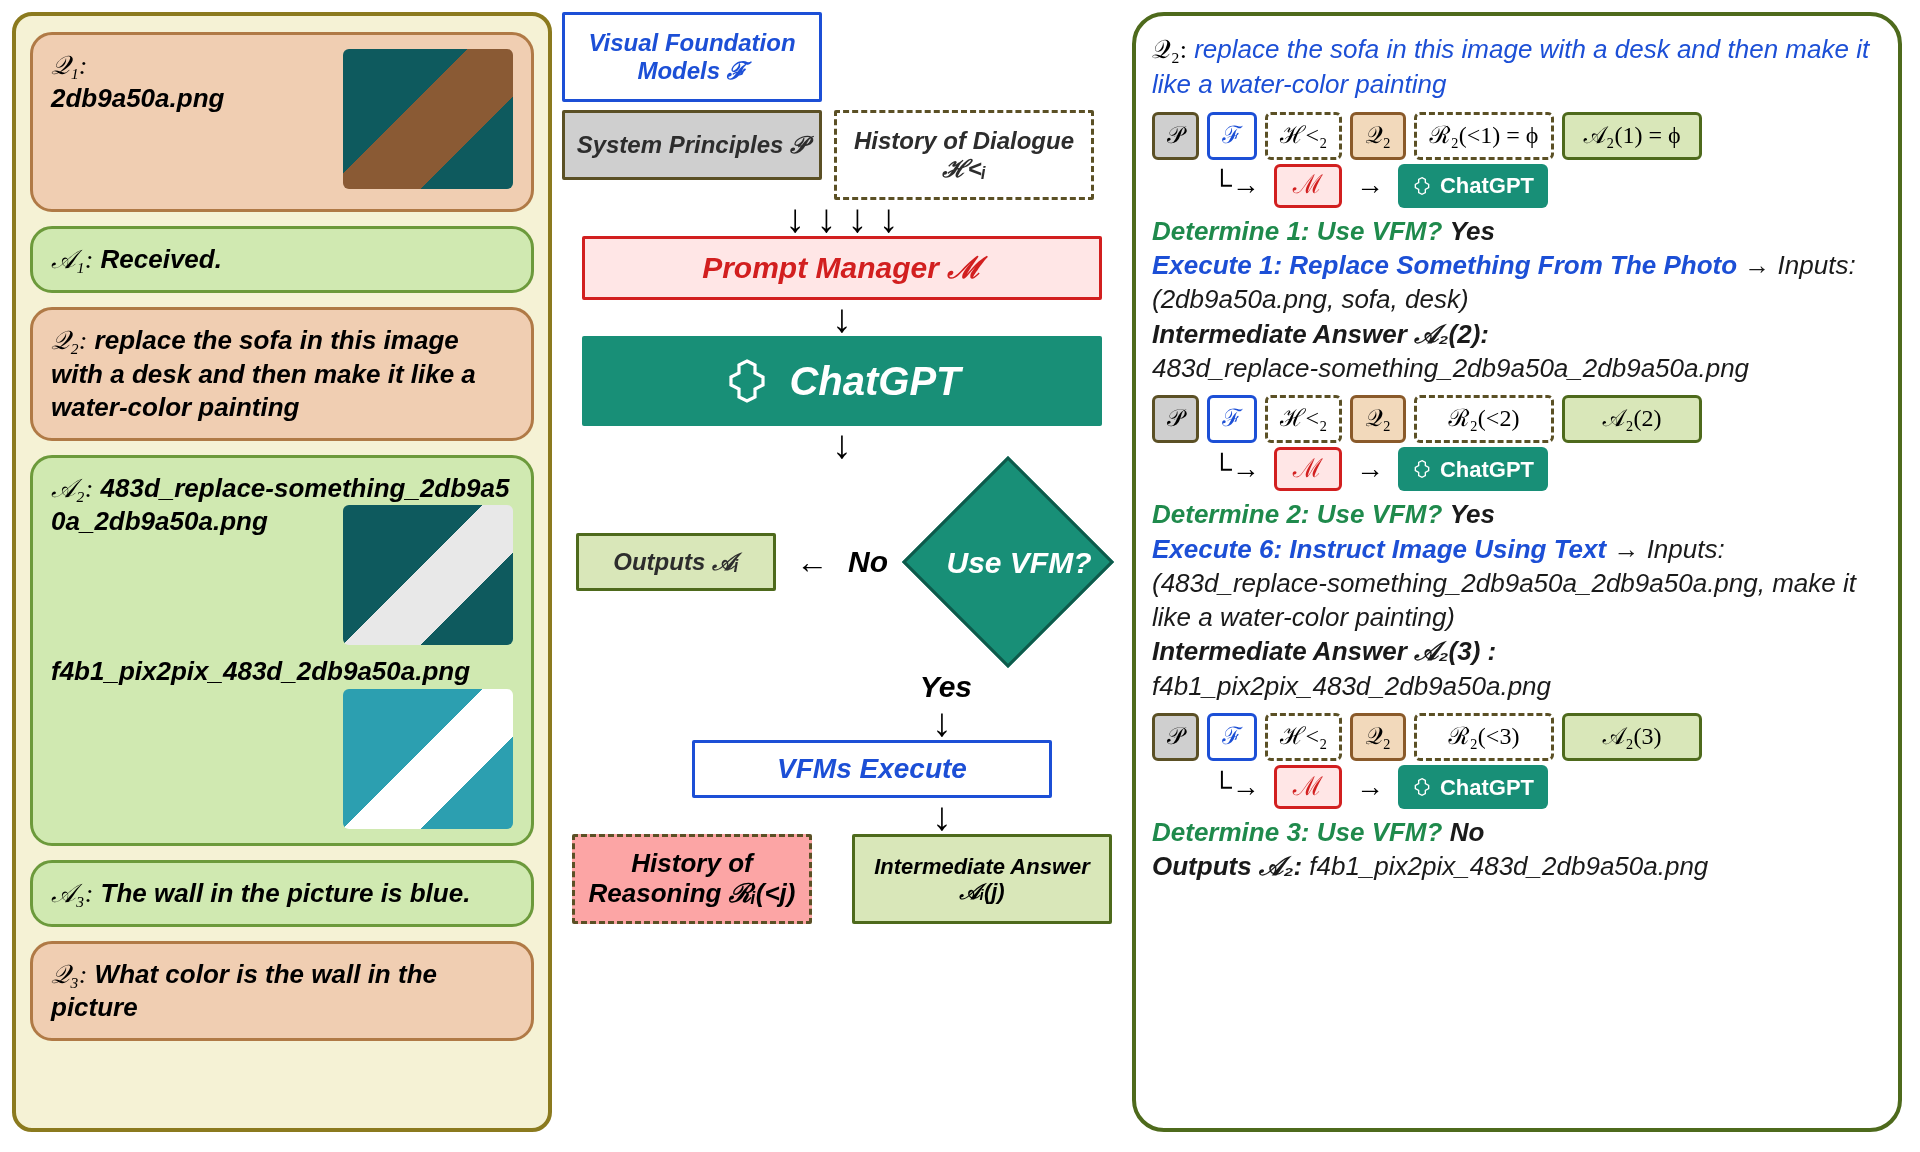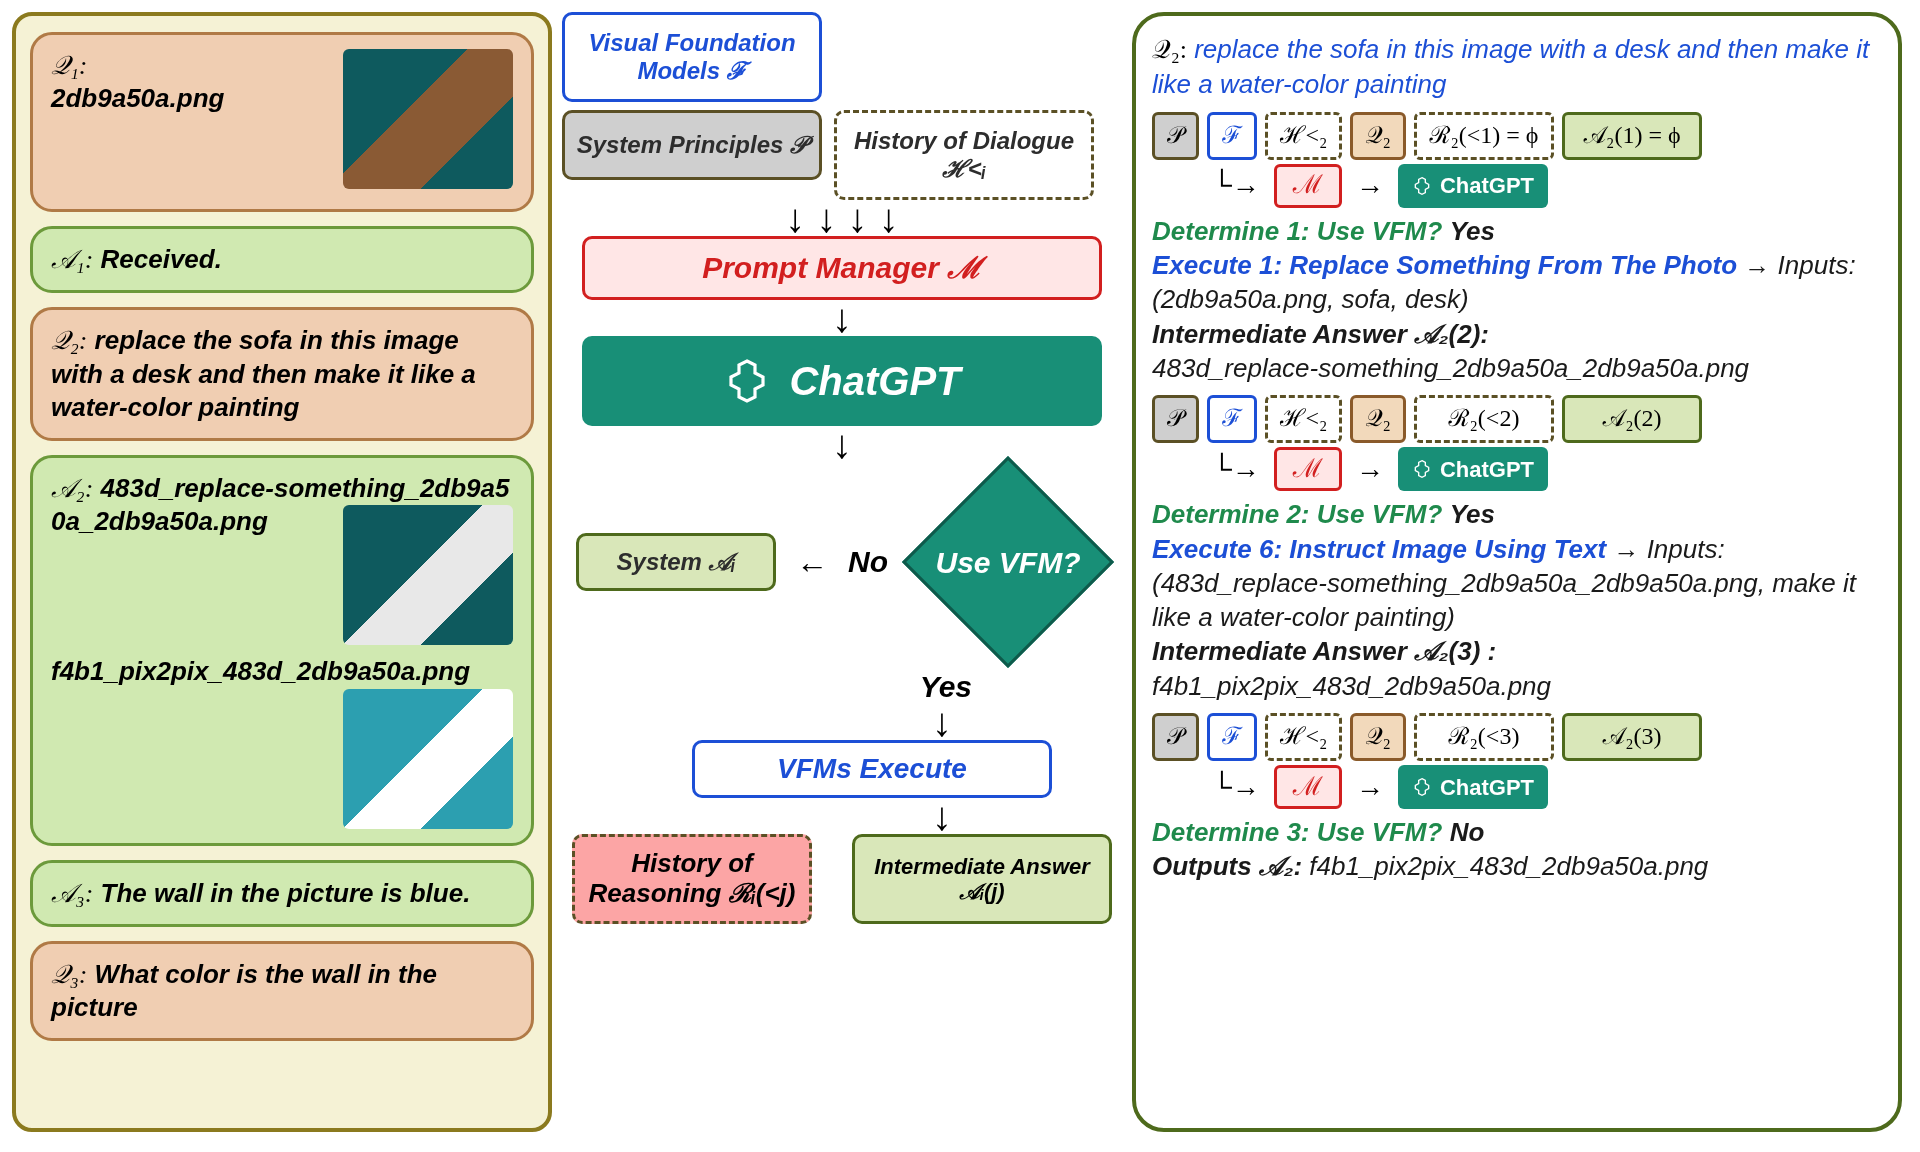--- a/index.html
+++ b/index.html
@@ -45,21 +45,21 @@
     width: 170px; height: 140px; border-radius: 6px;
     background: linear-gradient(135deg,#0e5a5e 40%, #8a5a34 40% 70%, #0e5a5e 70%);
     display: inline-block; float: right; margin-left: 10px;
   }
   .thumb.desk { background: linear-gradient(135deg,#0e5a5e 45%, #e8e8e8 45% 70%, #0e5a5e 70%); }
   .thumb.paint{ background: linear-gradient(135deg,#2c9fb0 45%, #ffffff 45% 70%, #2c9fb0 70%); }
 
   
   .row4 { display: flex; gap: 12px; width: 100%; }
   .mbox {
-    border-radius: 10px; padding: 8px 10px; text-align: center;
+    border-radius: 2px; padding: 8px 10px; text-align: center;
     font-size: 24px; line-height: 1.15; font-weight: bold;
     display:flex; align-items:center; justify-content:center;
   }
   .vfm-models { border:3px solid #1c4fd6; color:#1c4fd6; background:#fff; width:260px; height:90px;}
   .sys-p      { border:3px solid #5b5025; color:#2d2d2d; background:#cfcfcf; width:260px; height:70px;}
   .userq      { border:3px solid #8a5a2a; color:#8a5a2a; background:#f2d9bb; width:260px; height:70px;}
   .hist       { border:3px dashed #5b5025; color:#2d2d2d; background:#fff; width:260px; height:90px;}
   .prompt-mgr { border:3px solid #d21f1f; color:#d21f1f; background:#ffe6e6; width:520px; height:64px; font-size:30px;}
   .chatgpt-big{ border:none; background:#188f77; color:#fff; width:520px; height:90px; font-size:40px; gap:18px;}
   .chatgpt-big svg { width:48px; height:48px; }
@@ -67,21 +67,21 @@
   .vfm-exec   { border:3px solid #1c4fd6; color:#1c4fd6; background:#fff; width:360px; height:58px; font-size:28px;}
   .hist-r     { border:3px dashed #5b5025; background:#fca5a5; width:240px; height:90px; font-size:26px;}
   .inter-a    { border:3px solid #4e6a1c; background:#d9e7b9; width:260px; height:90px; font-size:22px;}
 
   .diamond-wrap { width:200px; height:200px; position:relative; }
   .diamond {
     width:150px; height:150px; background:#188f77; border:3px solid #0e5a4b;
     transform: rotate(45deg); position:absolute; top:25px; left:25px;
   }
   .diamond-text {
-    position:absolute; top:0; left:0; width:200px; height:200px;
+    position:absolute; top:0; left:11px; width:200px; height:200px;
     display:flex; align-items:center; justify-content:center;
     color:#fff; font-size:30px; font-weight:bold; text-align:center; line-height:1.1;
   }
   .decision-row { display:flex; align-items:center; gap:20px; }
   .yn { font-size:30px; font-weight:bold; font-style:italic; }
   .arrow-down { font-size:40px; line-height:0.5; }
   .mrow { display:flex; gap:40px; }
 
   
   .right-panel {
@@ -180,21 +180,21 @@
 
   <div class="mbox chatgpt-big">
     <svg viewBox="0 0 24 24" fill="none" stroke="#fff" stroke-width="1.6">
       <path d="M12 2l4 2v4l4 2v4l-4 2v4l-4 2-4-2v-4l-4-2v-4l4-2V4z"></path>
     </svg>
     <span>ChatGPT</span>
   </div>
   <div class="arrow-down">↓</div>
 
   <div class="decision-row">
-    <div class="mbox output-a">System 𝒜ᵢ</div>
+    <div class="mbox output-a">Outputs 𝒜ᵢ</div>
     <span style="font-size:32px">←</span>
     <span class="yn">No</span>
     <div class="diamond-wrap">
       <div class="diamond"></div>
       <div class="diamond-text">Use VFM?</div>
     </div>
   </div>
 
   <span class="yn" style="align-self:flex-end;margin-right:150px">Yes</span>
   <div class="arrow-down" style="align-self:flex-end;margin-right:170px">↓</div>

